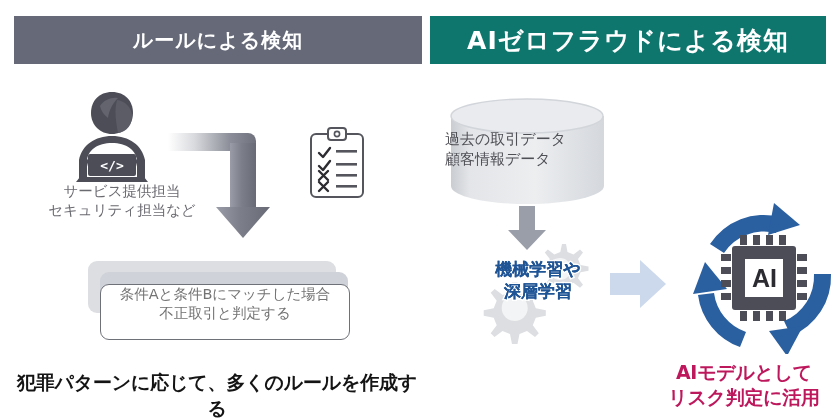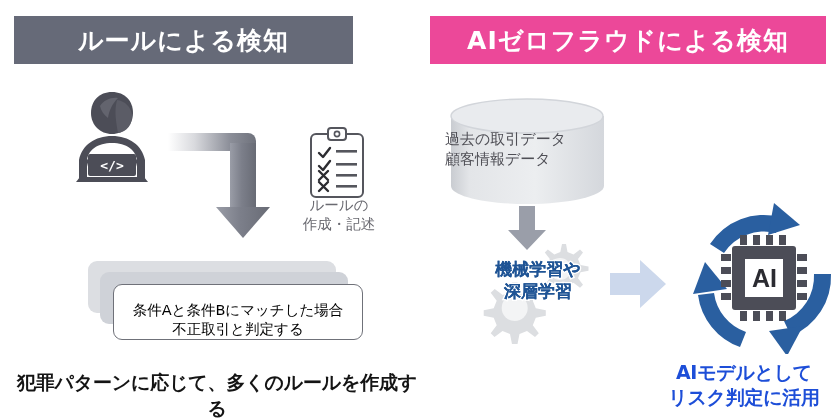--- a/index.html
+++ b/index.html
@@ -15,27 +15,27 @@
   
   .banner{
     position:absolute;
     display:flex;align-items:center;justify-content:center;
     color:#ffffff;
     font-weight:bold;
     letter-spacing:1px;
     box-sizing:border-box;
   }
   #banner-rule{
-    left:14px;top:16px;width:339px;height:48px;
+    left:14px;top:16px;width:408px;height:48px;
     background:#666a78;
-    font-size:25px;
+    font-size:20px;
   }
   #banner-ai{
     left:430px;top:16px;width:396px;height:48px;
-    background:#ec4899;
+    background:#0f766e;
     font-size:25px;
   }
 
   
   .jp{font-family:"DejaVu Sans","Liberation Sans",sans-serif;}
   .label{
     position:absolute;
     text-align:center;
     line-height:1.28;
     white-space:pre-line;
@@ -54,25 +54,25 @@
 
   
   #label-person{left:22px;top:182px;width:200px;}
   #label-rulewrite{left:296px;top:196px;width:86px;}
 
   
   .card{position:absolute;border-radius:9px;box-sizing:border-box;}
   #card-back2{left:88px;top:261px;width:248px;height:52px;background:#dcdee2;}
   #card-back1{left:100px;top:272px;width:248px;height:52px;background:#cfd2d8;}
   #card-front{
-    left:113px;top:284px;width:250px;height:56px;
+    left:100px;top:284px;width:250px;height:56px;
     background:#ffffff;border:1.4px solid #6f7179;
-    display:flex;align-items:flex-end;justify-content:center;
+    display:flex;align-items:flex-start;justify-content:center;
     text-align:center;line-height:1.3;
-    color:#000000;font-size:14.5px;white-space:pre-line;
+    color:#737373;font-size:14.5px;white-space:pre-line;
   }
 
   
   #caption-left{
     position:absolute;left:14px;top:370px;width:406px;
     text-align:center;color:#141414;font-weight:bold;font-size:19px;
     letter-spacing:-0.2px;
   }
 
   
@@ -104,21 +104,21 @@
 
   
   #lightblue-arrow{position:absolute;left:610px;top:258px;width:58px;height:52px;}
 
   
   #ai-cycle{position:absolute;left:688px;top:202px;width:152px;height:152px;}
 
   
   #caption-right{
     position:absolute;left:648px;top:360px;width:192px;
-    text-align:center;color:#1d4ed8;font-weight:bold;font-size:19px;
+    text-align:center;color:#be185d;font-weight:bold;font-size:19px;
     line-height:1.32;white-space:pre-line;letter-spacing:-0.3px;
   }
 </style>
 </head>
 <body>
 
 <div class="stage">
 
   <div class="banner jp" id="banner-rule">
     <span>ルールによる検知</span>
@@ -139,20 +139,22 @@
 
     <rect x="26" y="66" width="48" height="22" rx="2" fill="#4c4d57"></rect>
     <text x="50" y="82" text-anchor="middle" font-family="'DejaVu Sans Mono','Liberation Mono',monospace" font-size="13" font-weight="bold" fill="#ffffff">&lt;/&gt;</text>
 
     <path d="M18 89h64l4 5H14z" fill="#4c4d57"></path>
 
     <path d="M22 70c-3 6-4 12-4 18h6c0-6 1-11 3-16z" fill="#4c4d57"></path>
     <path d="M78 70c3 6 4 12 4 18h-6c0-6-1-11-3-16z" fill="#4c4d57"></path>
   </svg>
 
+  <div class="label jp" id="label-person">サービス提供担当
+セキュリティ担当など</div>
 
   <svg id="elbow-arrow" viewBox="0 0 110 115">
     <defs>
       <linearGradient id="elbowFade" x1="0" y1="0" x2="1" y2="0">
         <stop offset="0%" stop-color="#ffffff"></stop>
         <stop offset="30%" stop-color="#d9dade"></stop>
         <stop offset="70%" stop-color="#8c8f99"></stop>
         <stop offset="100%" stop-color="#6f727c"></stop>
       </linearGradient>
       <linearGradient id="shaftGrad" x1="0" y1="0" x2="1" y2="0">
@@ -180,22 +182,20 @@
     <path d="M13 40l4 4 7-9" fill="none" stroke="#2c2c31" stroke-width="2.4" stroke-linecap="round" stroke-linejoin="round"></path>
     <rect x="30" y="37" width="21" height="2.6" fill="#55565d"></rect>
 
     <path d="M13 45l9 9M22 45l-9 9" stroke="#2c2c31" stroke-width="2.4" stroke-linecap="round"></path>
     <rect x="30" y="48" width="21" height="2.6" fill="#55565d"></rect>
 
     <path d="M13 56l9 9M22 56l-9 9" stroke="#2c2c31" stroke-width="2.4" stroke-linecap="round"></path>
     <rect x="30" y="59" width="21" height="2.6" fill="#55565d"></rect>
   </svg>
 
-  <div class="label jp" id="label-rulewrite">ルールの
-作成・記述</div>
 
   <div class="card" id="card-back2"></div>
   <div class="card" id="card-back1"></div>
   <div class="card jp" id="card-front">
     <span>条件Aと条件Bにマッチした場合
 不正取引と判定する</span>
   </div>
 
   <div class="jp" id="caption-left">犯罪パターンに応じて、多くのルールを作成する</div>
 

